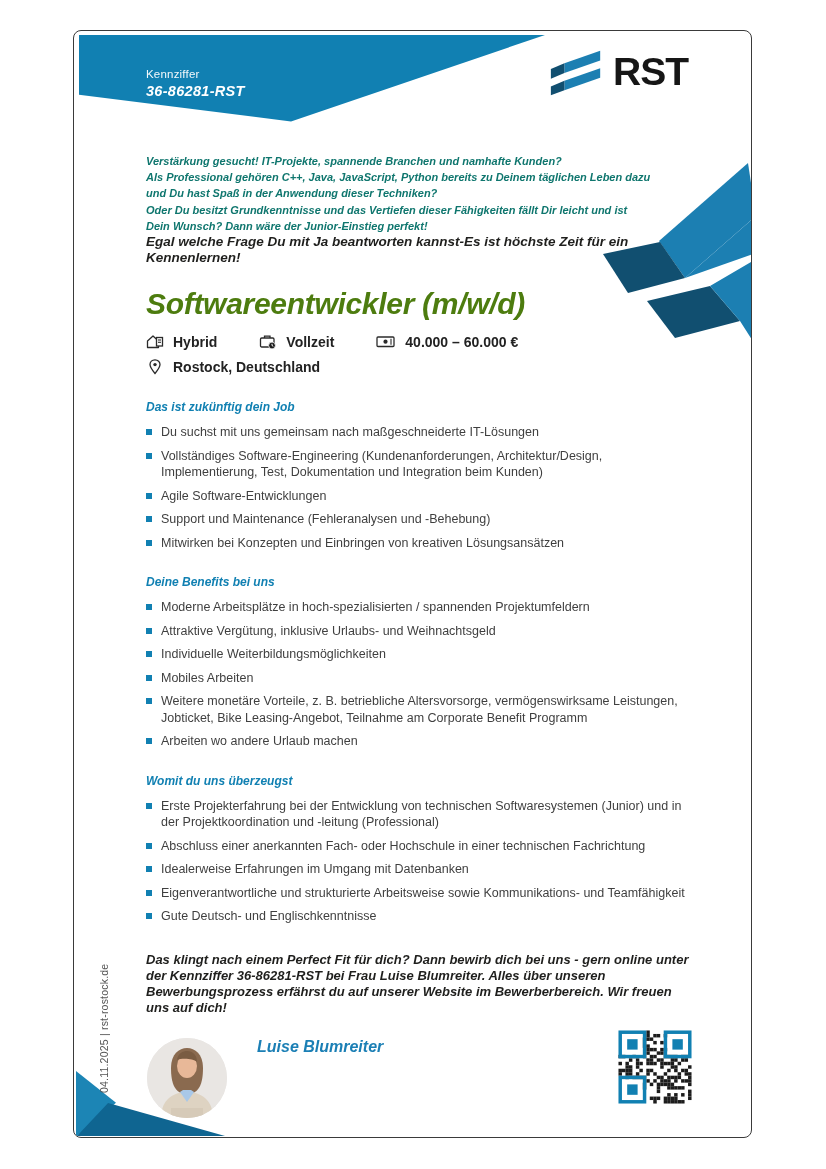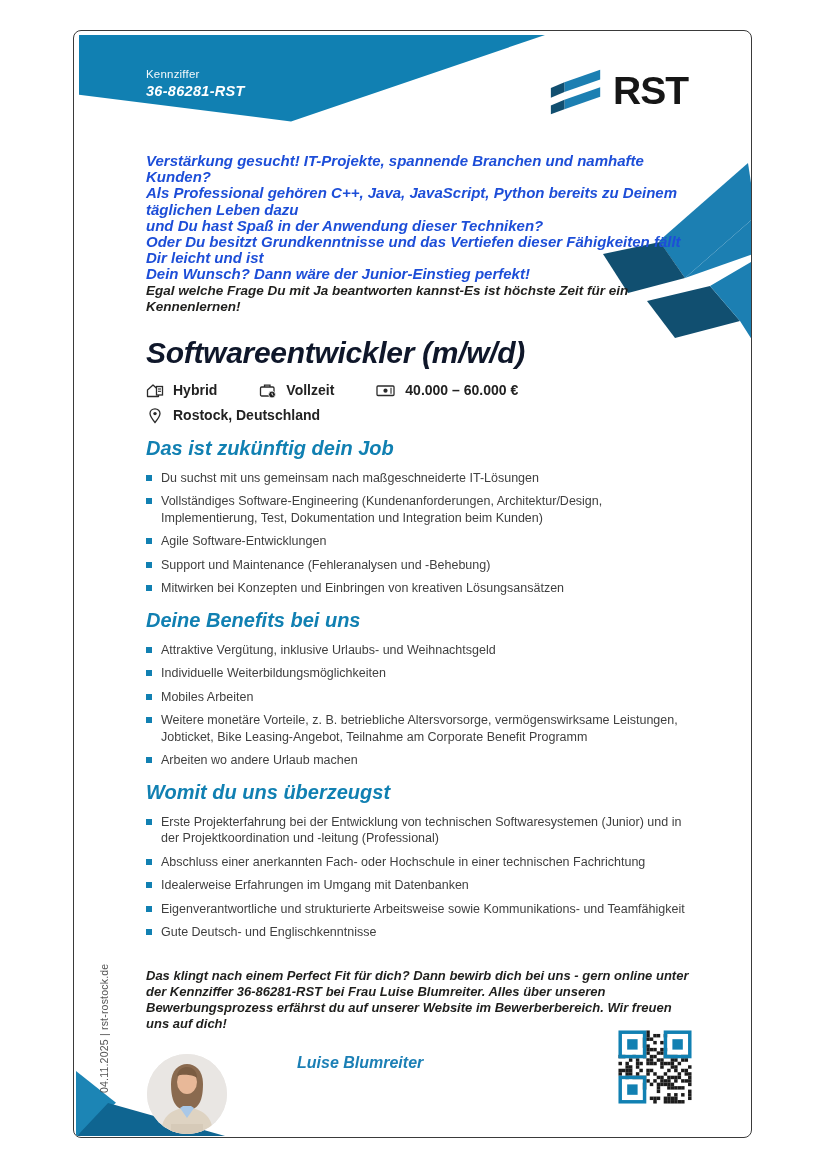--- a/index.html
+++ b/index.html
@@ -15,21 +15,21 @@
   .banner {
     position:absolute; left:5px; top:4px; width:466px; height:92px;
     background:#1180b2;
     clip-path: polygon(0 0, 100% 0, 45.5% 94%, 0 65%);
   }
   .banner-text { position:absolute; left:67px; top:33px; color:#ffffff; }
   .kenn-label { font-size:11.5px; letter-spacing:.2px; opacity:.95; }
   .kenn-value { font-size:14.5px; font-weight:bold; font-style:italic; margin-top:3px; letter-spacing:.3px; }
 
   
-  .logo { position:absolute; left:473px; top:36px; display:flex; align-items:center; gap:8px; }
+  .logo { position:absolute; left:473px; top:17px; display:flex; align-items:center; gap:8px; }
   .logo-word { font-size:39px; font-weight:900; color:#161616; letter-spacing:-1px; font-stretch:condensed; }
 
   
   .big-mark { position:absolute; right:0; top:100px; width:230px; height:245px; pointer-events:none; }
 
   
   .tri { position:absolute; pointer-events:none; }
   .tri-light { left:2px; top:1040px; width:40px; height:66px;
     background:#1c85b5; clip-path:polygon(0 0, 0 100%, 100% 48%); }
   .tri-dark  { left:3px; top:1072px; width:148px; height:33px;
@@ -37,41 +37,41 @@
 
   
   .side-note {
     position:absolute; left:24px; top:1062px; width:160px;
     transform:rotate(-90deg); transform-origin:0 0;
     font-size:10.5px; color:#555; letter-spacing:.2px;
   }
 
   
   .content { position:relative; padding:0 60px 0 72px; }
-  .intro { margin-top:122px; font-size:15px; line-height:16.2px; font-weight:bold; font-style:italic; color:#1d4ed8; white-space:pre-line; }
+  .intro { margin-top:122px; font-size:11px; line-height:16.2px; font-weight:bold; font-style:italic; color:#0f766e; white-space:pre-line; }
   .intro2 { font-size:13.5px; line-height:16px; font-weight:bold; font-style:italic; color:#1f1f1d; }
 
-  .job-title { margin-top:21px; font-size:30px; line-height:34px; font-weight:bold; font-style:italic; color:#0f172a; letter-spacing:-.3px; }
+  .job-title { margin-top:21px; font-size:30px; line-height:34px; font-weight:bold; font-style:italic; color:#4d7c0f; letter-spacing:-.3px; }
 
   .meta-row { margin-top:12px; display:flex; align-items:center; gap:42px; }
   .meta-row2 { margin-top:8px; }
-  .meta-item { display:flex; align-items:flex-start; gap:9px; font-size:14px; font-weight:bold; color:#222; }
+  .meta-item { display:flex; align-items:center; gap:9px; font-size:14px; font-weight:bold; color:#222; }
   .meta-item svg { display:block; }
 
-  .sec-heading { margin-top:12px; font-size:20px; font-weight:bold; font-style:italic; color:#1180b2; }
+  .sec-heading { margin-top:24px; font-size:12px; font-weight:bold; font-style:italic; color:#1180b2; }
   .bullets { list-style:none; margin-top:10px; }
   .bullets li { display:flex; gap:9px; margin-bottom:7px; }
   .sq { flex:0 0 6px; width:6px; height:6px; margin-top:5px; background:#1180b2; }
   .btext { font-size:12.5px; line-height:16.5px; color:#3f3f3f; }
 
   .closing { margin-top:27px; font-size:13px; line-height:16px; font-weight:bold; font-style:italic; color:#1f1f1d; }
 
   .contact { margin-top:22px; display:flex; gap:30px; margin-left:1px; }
   .avatar { flex:0 0 80px; width:80px; height:80px; border-radius:50%; overflow:hidden; background:#e9e6e4; }
-  .contact-name { font-size:16px; font-weight:bold; font-style:italic; color:#1b7fb5;margin-left:40px; }
+  .contact-name { font-size:16px; font-weight:bold; font-style:italic; color:#1b7fb5; }
 
   .qr { position:absolute; left:541px; top:996px; width:80px; height:80px; }
 </style>
 </head>
 <body>
 
 <div class="canvas">
   <div class="page">
 
     <div class="banner">
@@ -174,20 +174,24 @@
               </li>
               <li>
                 <span class="sq"></span>
                 <span class="btext">Mitwirken bei Konzepten und Einbringen von kreativen Lösungsansätzen</span>
               </li>
             </ul>
           </div>
           <div>
             <h3 class="sec-heading">Deine Benefits bei uns</h3>
             <ul class="bullets">
+              <li>
+                <span class="sq"></span>
+                <span class="btext">Moderne Arbeitsplätze in hoch-spezialisierten / spannenden Projektumfeldern</span>
+              </li>
               <li>
                 <span class="sq"></span>
                 <span class="btext">Attraktive Vergütung, inklusive Urlaubs- und Weihnachtsgeld</span>
               </li>
               <li>
                 <span class="sq"></span>
                 <span class="btext">Individuelle Weiterbildungsmöglichkeiten</span>
               </li>
               <li>
                 <span class="sq"></span>

